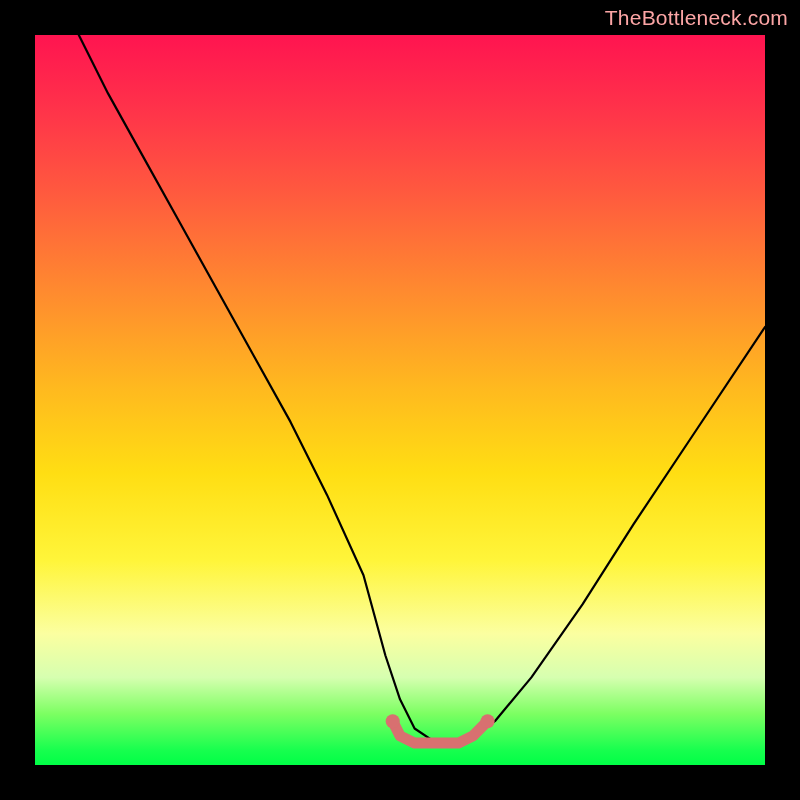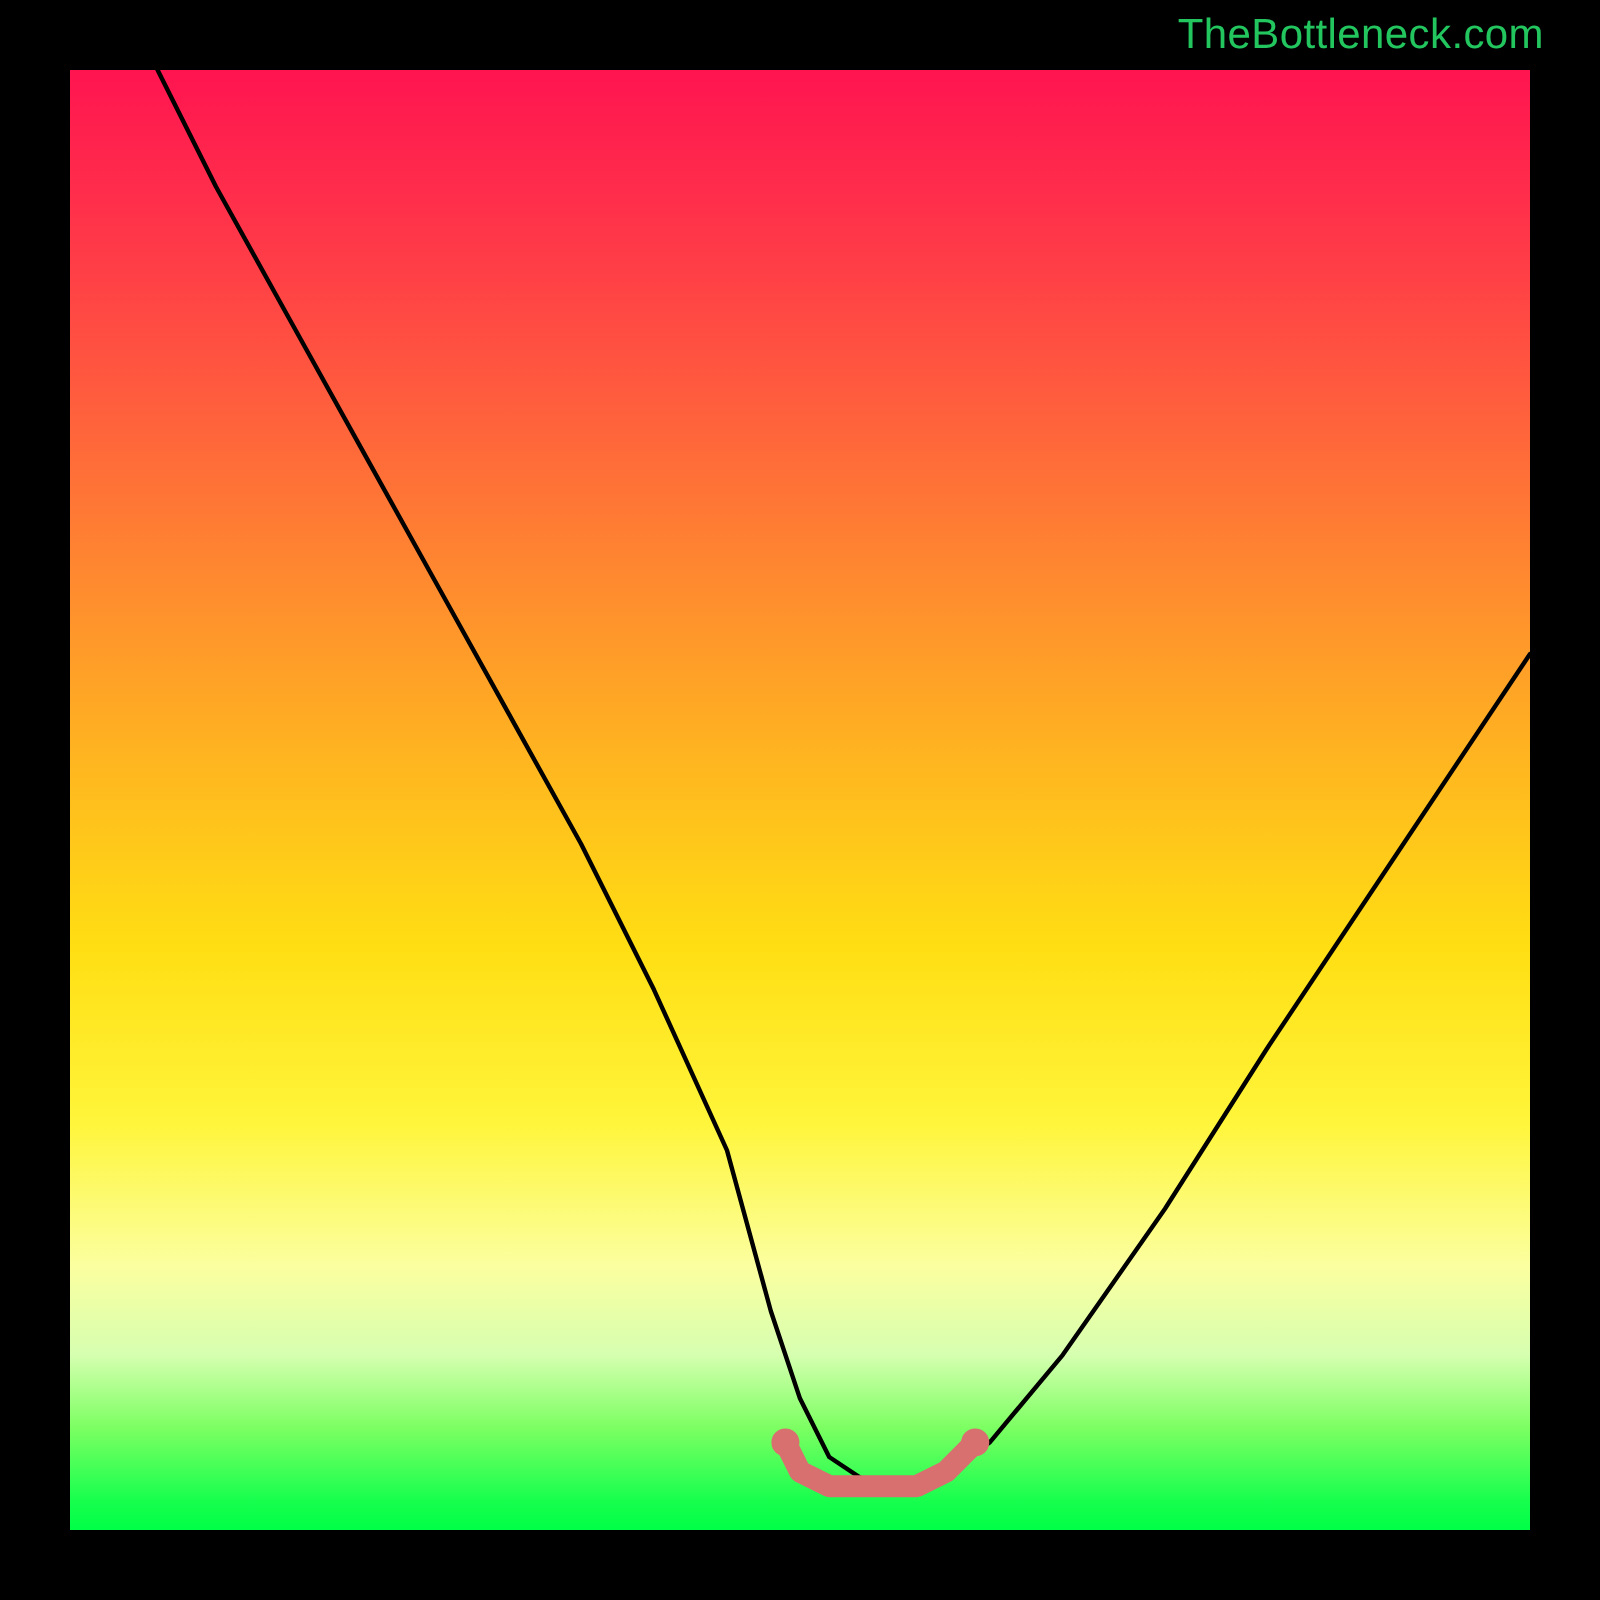--- a/index.html
+++ b/index.html
@@ -35,22 +35,22 @@
       #fbffa0 82%,
       #d6ffb0 88%,
       #7cff62 93%,
       #17ff4e 98%,
       #00ff46 100%
     );
   }
   .watermark {
     position: absolute;
     top: 6px;
-    right: 28px;
-    color: #22c55e;
+    right: 12px;
+    color: #fca5a5;
     font-size: 21px;
     letter-spacing: 0.2px;
     font-weight: 500;
     user-select: none;
   }
   svg.curve {
     position: absolute;
     left: 0;
     top: 0;
     width: 730px;

